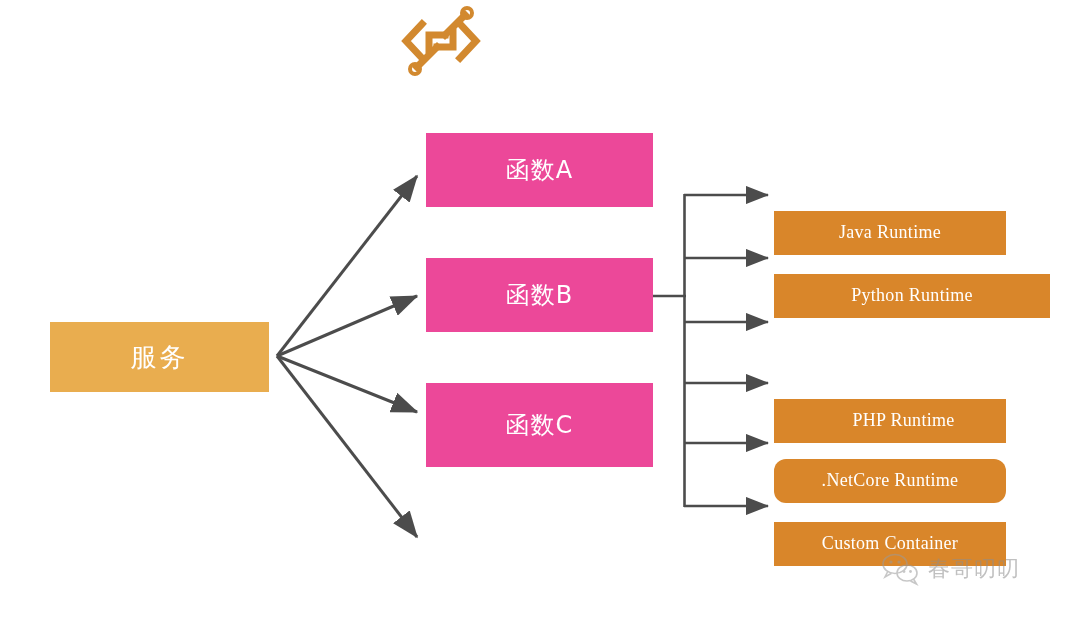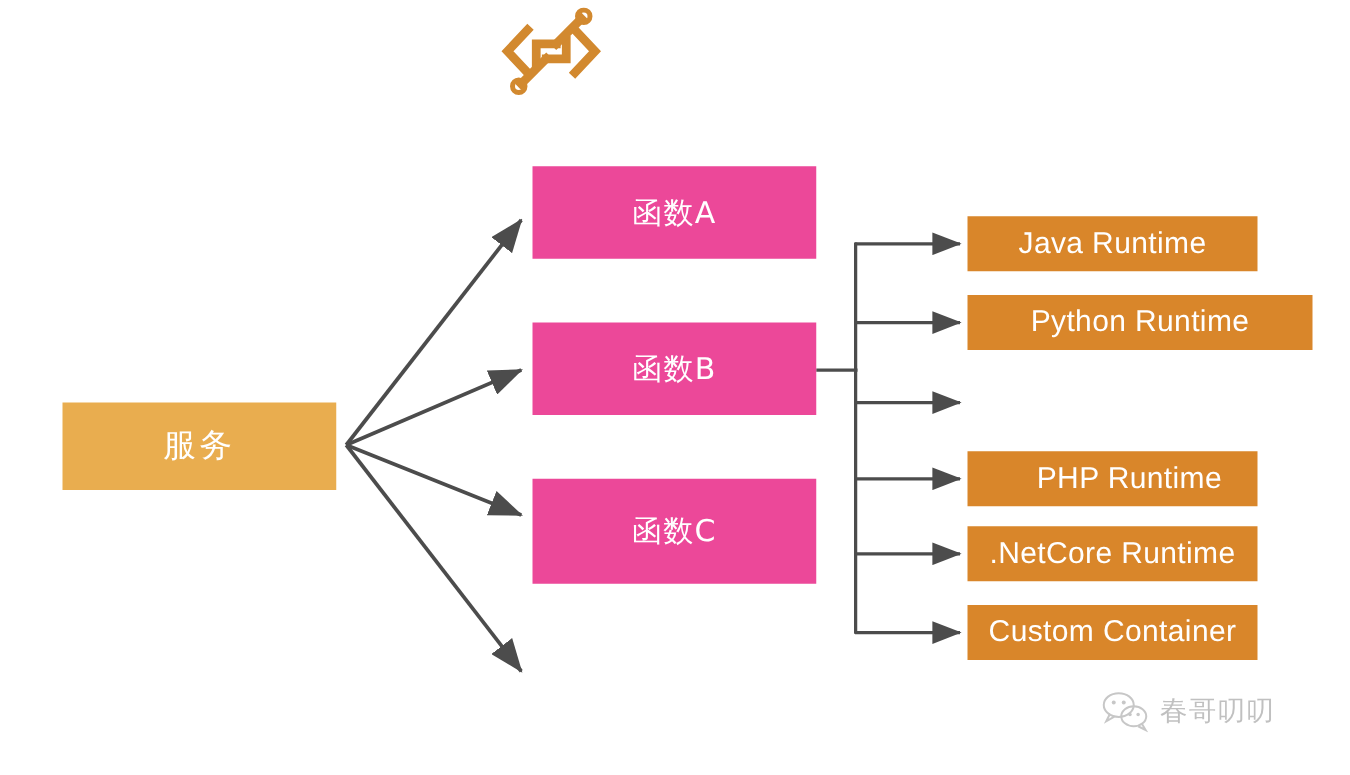--- a/index.html
+++ b/index.html
@@ -60,23 +60,24 @@
     font-family: "DejaVu Sans", "Liberation Sans", sans-serif;
   }
   .node-func {
     background: #ec4899;
     font-size: 24px;
     letter-spacing: 1px;
     font-family: "DejaVu Sans", "Liberation Sans", sans-serif;
   }
   .node-runtime {
     background: #d9862a;
-    font-size: 24px;
+    font-size: 18px;
     letter-spacing: 0.3px;
-    font-family: Liberation Sans, sans-serif;
+    font-family: Liberation Serif, serif;
+    margin-top: 38px;
   }
 
   
   #edges {
     position: absolute;
     left: 0;
     top: 0;
     width: 1080px;
     height: 620px;
     pointer-events: none;
@@ -179,21 +180,21 @@
 
   <div class="node node-runtime" style="left:774px; top:173px; width:232px; height:44px;">
     <span>Java Runtime</span>
   </div>
   <div class="node node-runtime" style="left:774px; top:236px; width:276px; height:44px;">
     <span>Python Runtime</span>
   </div>
   <div class="node node-runtime" style="left:774px; top:361px; width:232px; height:44px;padding-left:27px;">
     <span>PHP Runtime</span>
   </div>
-  <div class="node node-runtime" style="left:774px; top:421px; width:232px; height:44px;">
+  <div class="node node-runtime" style="left:774px; top:421px; width:232px; height:44px;border-radius:12px;">
     <span>.NetCore Runtime</span>
   </div>
   <div class="node node-runtime" style="left:774px; top:484px; width:232px; height:44px;">
     <span>Custom Container</span>
   </div>
 
   <div id="watermark">
     <svg id="wechat-icon" viewBox="0 0 40 34">
       <g fill="none" stroke="#9a9a9a" stroke-width="1.6">
         <ellipse cx="15" cy="12" rx="12" ry="9.5"></ellipse>

